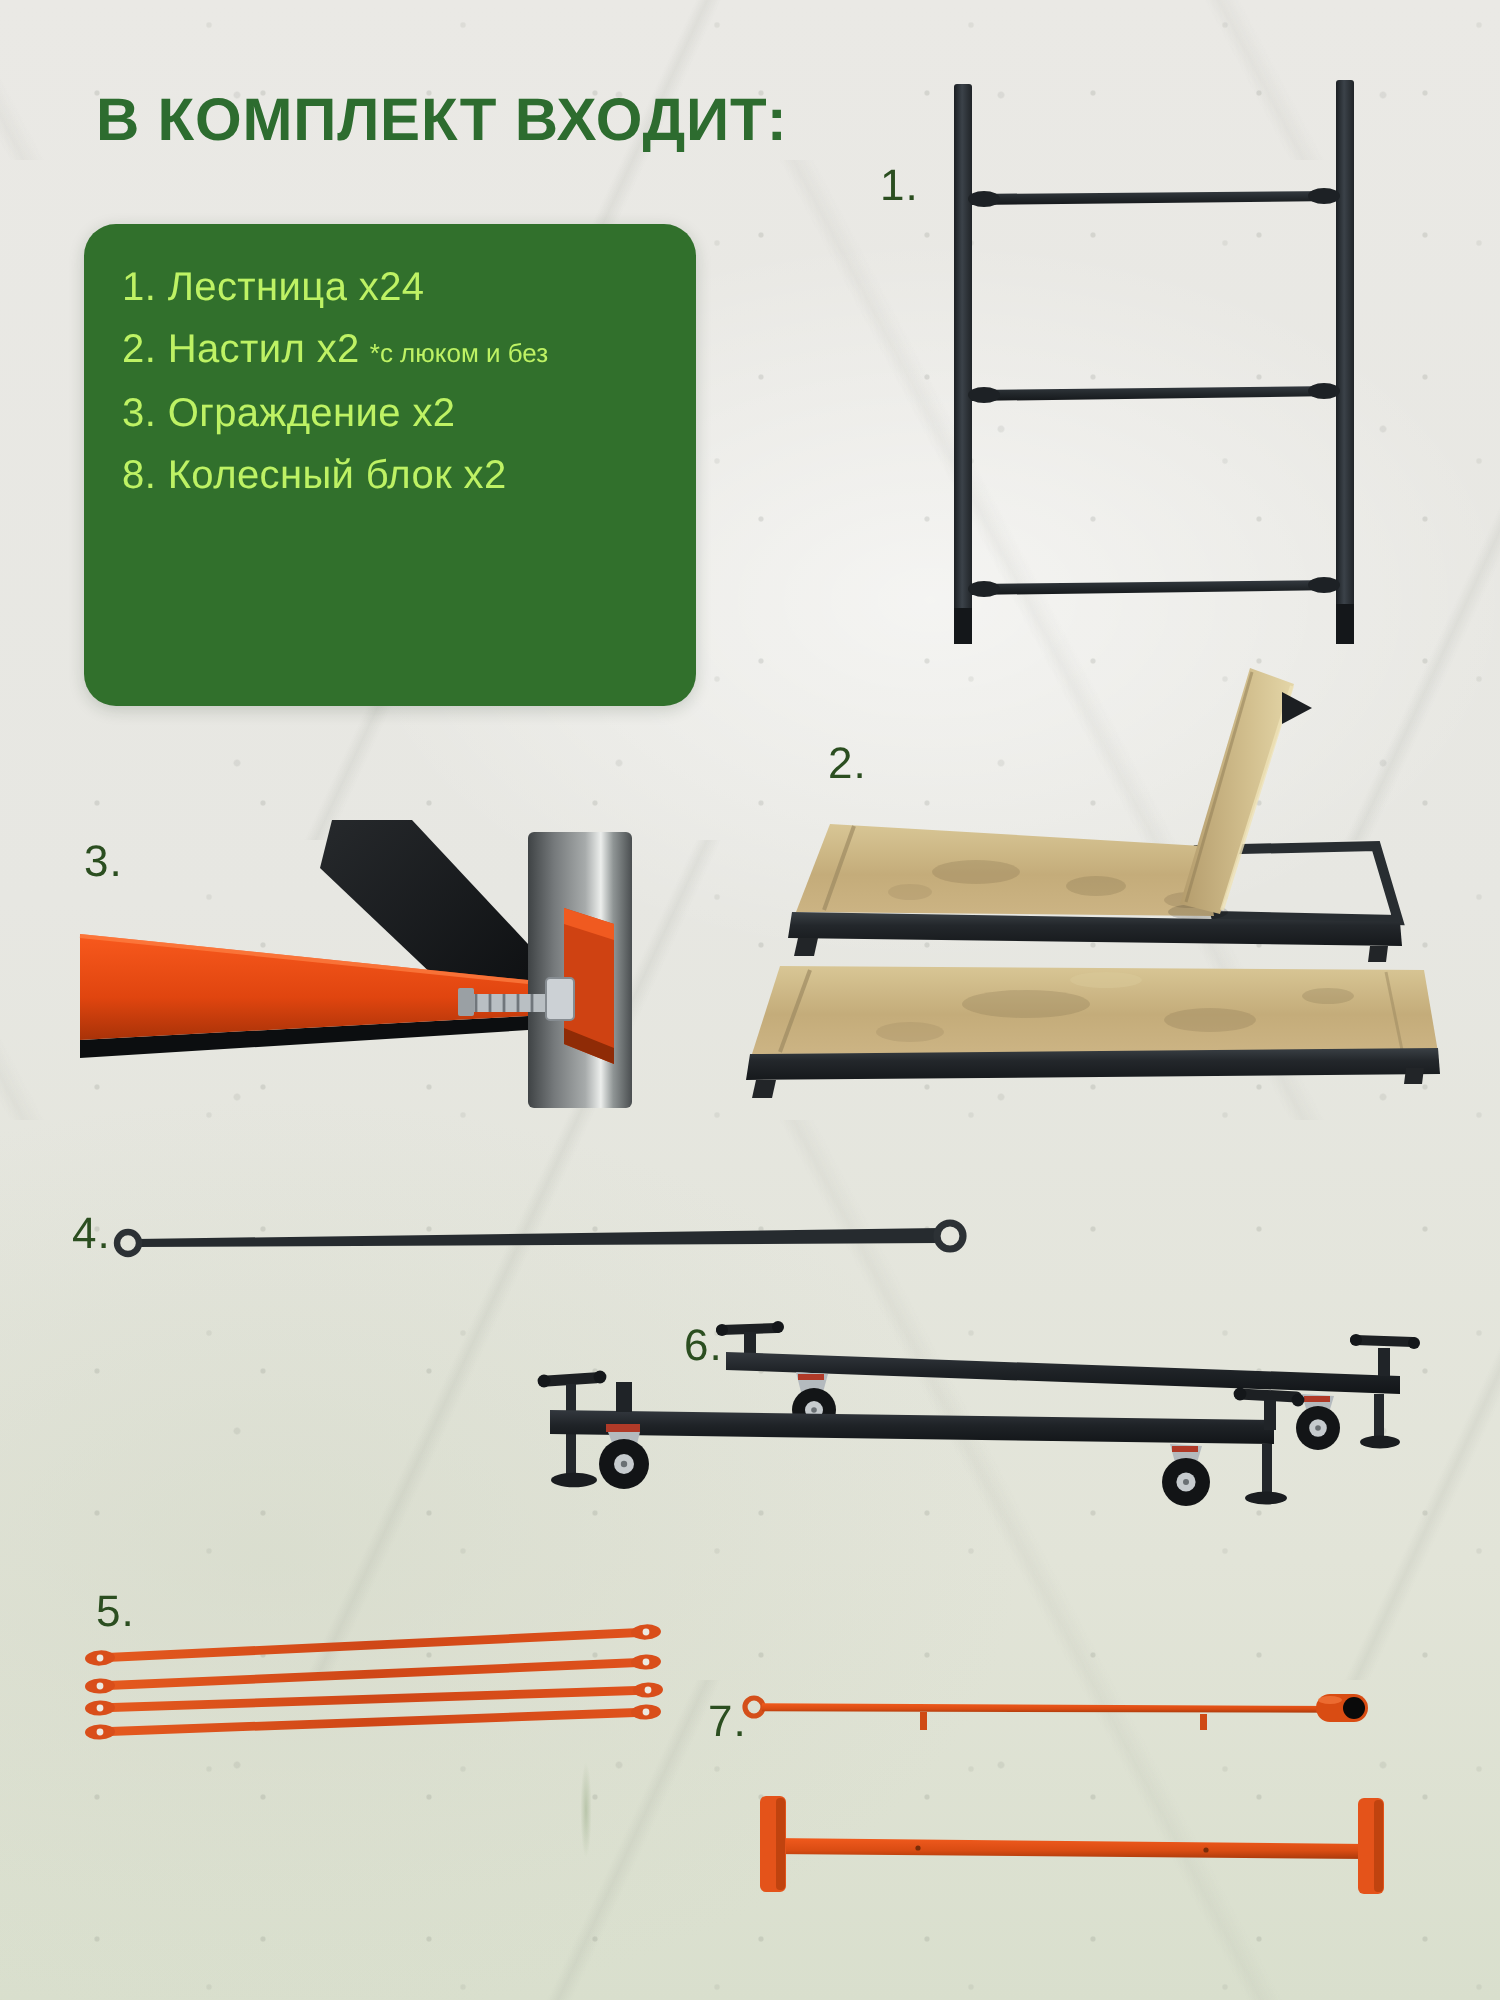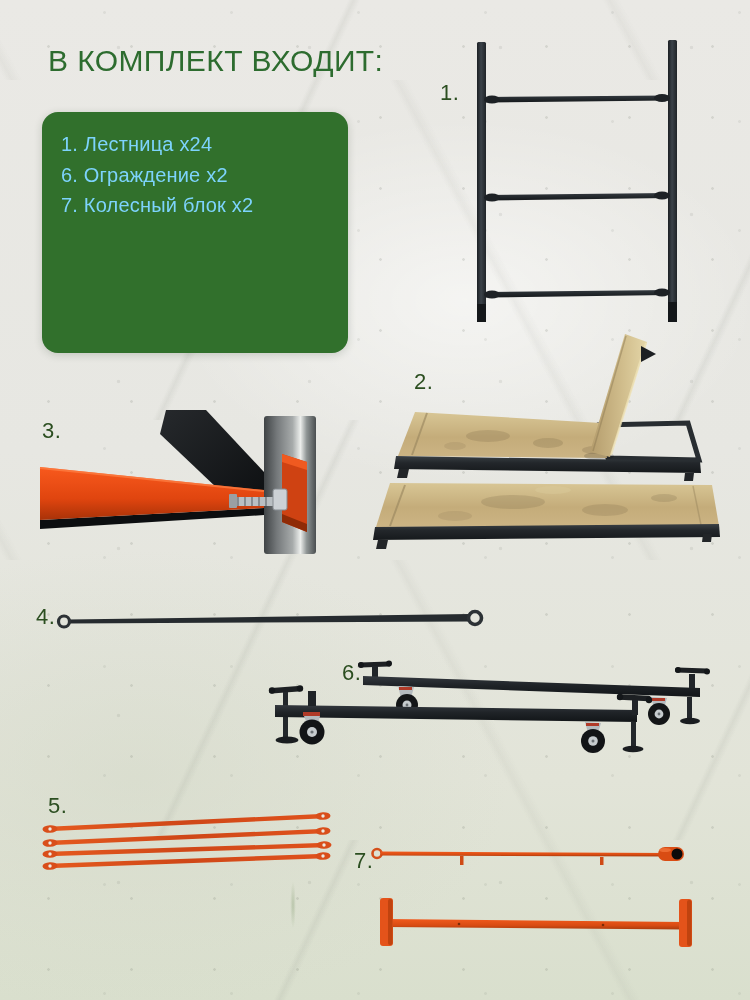--- a/index.html
+++ b/index.html
@@ -18,52 +18,53 @@
       radial-gradient(circle, rgba(100,105,95,.16) 1px, transparent 1.6px),
       radial-gradient(circle, rgba(120,125,115,.12) 1px, transparent 1.8px),
       radial-gradient(circle, rgba(80,85,78,.10) 1.3px, transparent 2.1px),
       linear-gradient(115deg, transparent 48.6%, rgba(150,155,145,.14) 49.4%, transparent 50.4%),
       linear-gradient(62deg, transparent 58.6%, rgba(160,162,152,.10) 59.4%, transparent 60.6%);
     background-size:83px 71px,127px 109px,191px 167px,520px 420px,640px 480px;
     background-position:7px 11px,41px 67px,23px 131px,0 0,120px 80px;
   }
   .page-title{
     position:absolute;left:48px;top:44px;width:420px;
-    font-size:30px;font-weight:normal;letter-spacing:.4px;color:#2d6c2f;
+    font-size:30px;font-weight:bold;letter-spacing:.4px;color:#2d6c2f;
   }
   .kit-box{
     position:absolute;left:42px;top:112px;width:306px;height:241px;box-sizing:border-box;
     background:#31702c;border-radius:16px;padding:17px 10px 14px 19px;
     box-shadow:0 2px 8px rgba(30,50,25,.18);
   }
   .kit-box ul{list-style:none;margin:0;padding:0;}
   .kit-box li{
-    color:#7dd3fc;font-size:20px;line-height:30.5px;white-space:nowrap;
+    color:#bef264;font-size:20px;line-height:30.5px;white-space:nowrap;
     letter-spacing:.2px;
   }
   .kit-box li .note{font-size:13px;margin-left:5px;letter-spacing:0;}
   .kit-box li .note:empty{display:none;}
   .num{
     position:absolute;color:#2b4e20;font-size:22px;font-weight:500;letter-spacing:.5px;
   }
   svg{position:absolute;display:block;}
 </style>
 </head>
 <body>
 
 <div class="canvas">
   <div class="speckles"></div>
 
   <div class="page-title">В КОМПЛЕКТ ВХОДИТ:</div>
 
   <div class="kit-box">
     <ul>
       <li><span>1. Лестница х24</span></li>
-      <li><span>6. Ограждение х2</span></li>
-      <li><span>7. Колесный блок х2</span></li>
+      <li><span>2. Настил х2</span><span class="note">*с люком и без</span></li>
+      <li><span>3. Ограждение х2</span></li>
+      <li><span>8. Колесный блок х2</span></li>
     </ul>
   </div>
 
   <div class="num" style="left:440px;top:80px">1.</div>
   <div class="num" style="left:414px;top:369px">2.</div>
   <div class="num" style="left:42px;top:418px">3.</div>
   <div class="num" style="left:36px;top:604px">4.</div>
   <div class="num" style="left:48px;top:793px">5.</div>
   <div class="num" style="left:342px;top:660px">6.</div>
   <div class="num" style="left:354px;top:848px">7.</div>

